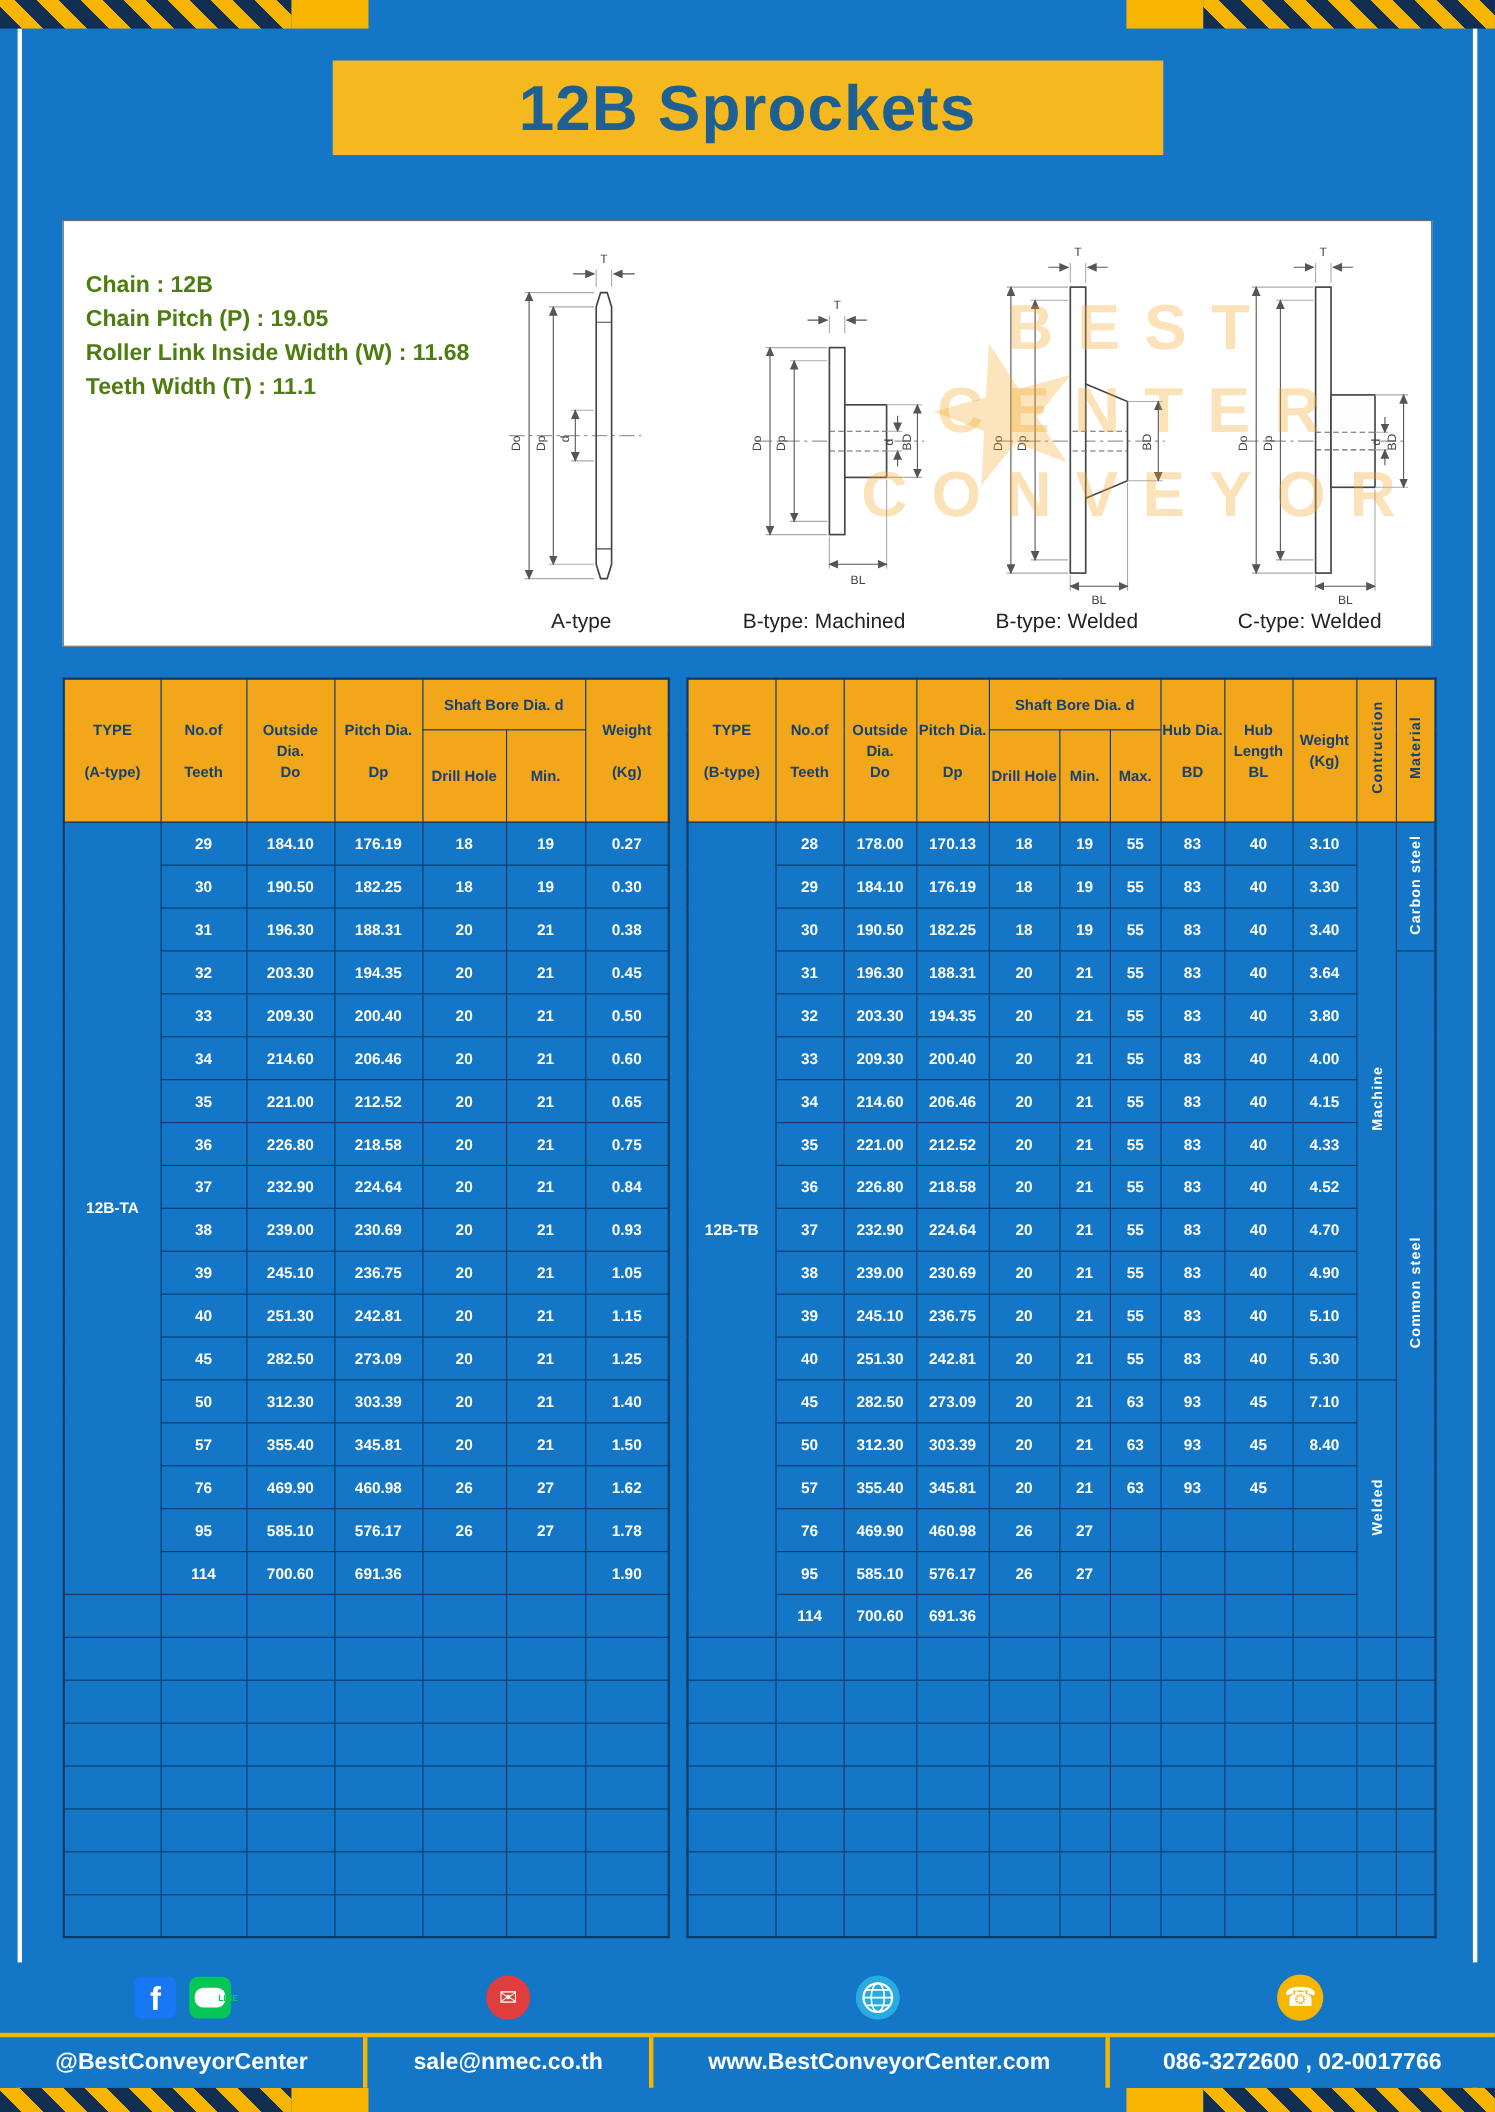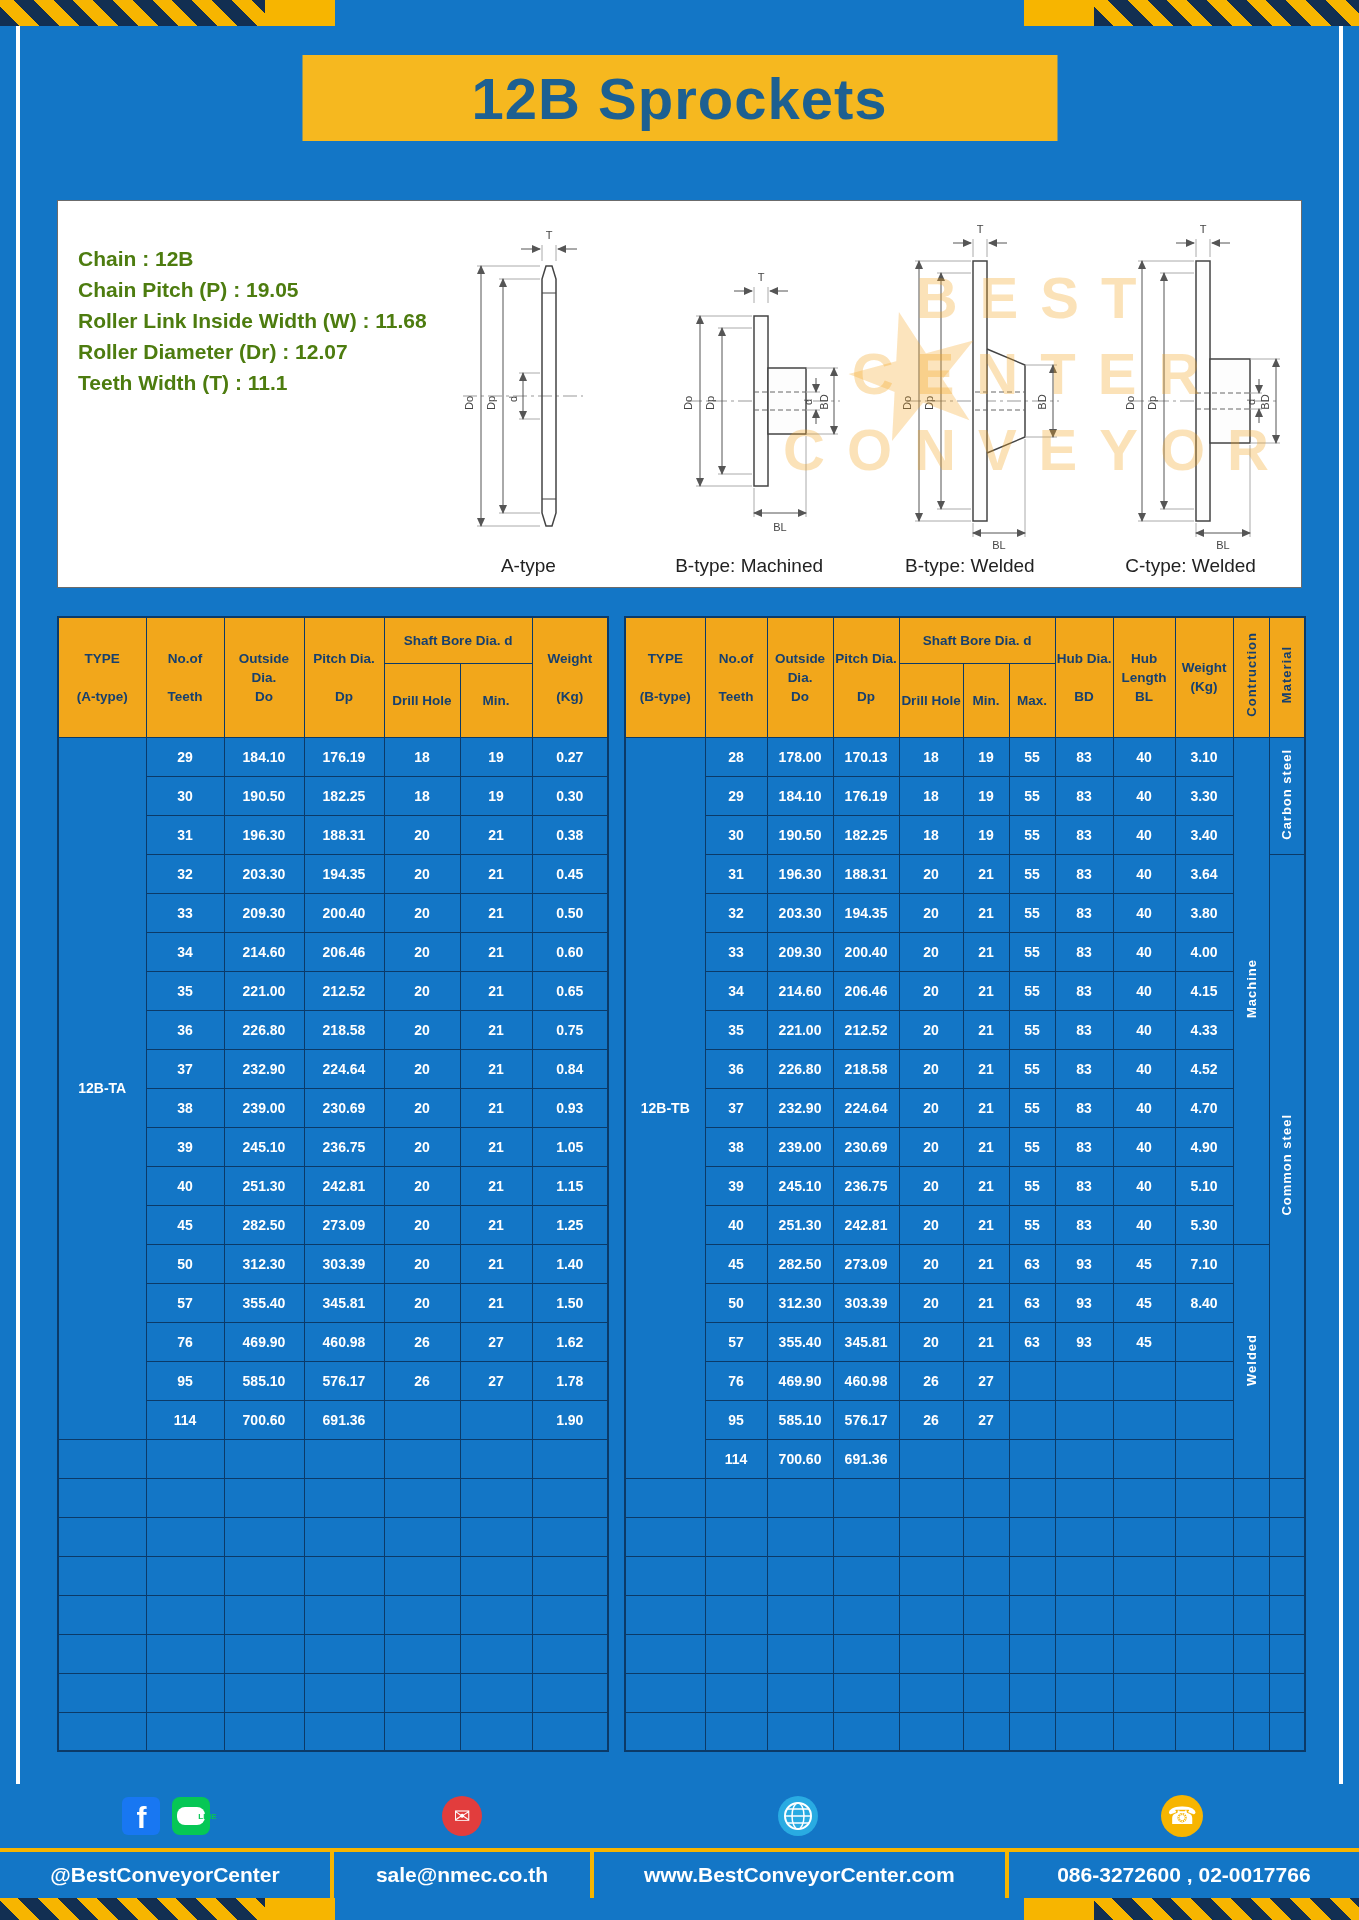--- a/index.html
+++ b/index.html
@@ -44,21 +44,21 @@
   .wm-star { position:absolute; left:60px; top:80px; font-size:150px;
     color:rgba(244,166,35,.30); transform:rotate(-15deg); line-height:1; }
 
   
   .tables { position:absolute; left:57px; top:616px; width:1245px; display:flex; gap:15px; z-index:2; }
   table.sp { border-collapse:collapse; table-layout:fixed; border:2px solid #0b3a68; }
   .sp-a { width:550px; } .sp-b { width:680px; }
   table.sp th { background:#f2a71b; color:#17406e; font-size:13.5px; font-weight:bold;
     white-space:pre-line; line-height:19px; padding:2px 1px; border:1px solid #0b3a68; text-align:center; }
   table.sp tr.h1 th { height:46px; }
-  table.sp tr.h2 th { height:74px; }
+  table.sp tr.h2 th { height:84px; }
   table.sp td { background:#1376c6; color:#fff; font-size:14px; font-weight:bold;
     text-align:center; vertical-align:middle; height:39px; padding:0 2px; border:1px solid #0b3a68; }
   td.type-cell { font-size:15px; }
   th.vert-th { padding:0; }
   .vtxt { writing-mode:vertical-rl; transform:rotate(180deg); display:inline-block;
     letter-spacing:1px; font-size:13px; font-weight:bold; }
   th.vert-th .vtxt { color:#17406e; }
   td.vert { padding:0; }
   td.vert .vtxt { color:#fff; }
 
@@ -108,21 +108,20 @@
 
 <div class="title-banner">
   <h1>12B Sprockets</h1>
 </div>
 
 <div class="spec-panel">
   <div class="spec-text">
     <div class="spec-line">Chain  :  12B</div>
     <div class="spec-line">Chain Pitch (P)  :  19.05</div>
     <div class="spec-line">Roller Link Inside Width (W) : 11.68</div>
-    <div class="spec-line">Roller Diameter (Dr)  :  12.07</div>
     <div class="spec-line">Teeth Width (T)  :  11.1</div>
   </div>
 
   <div class="figures">
 
     <div class="figure">
       <svg class="fig-svg" viewBox="0 0 190 330" width="190" height="330">
         <line x1="30" y1="175" x2="150" y2="175" stroke="#999" stroke-width="1" stroke-dasharray="14 4 3 4"></line>
         <path d="M109,58 L109,292 L113,305 L119,305 L123,292 L123,58 L119,45 L113,45 Z" fill="#fdfdfd" stroke="#444" stroke-width="1.5"></path>
         <line x1="109" y1="72" x2="123" y2="72" stroke="#444"></line>

